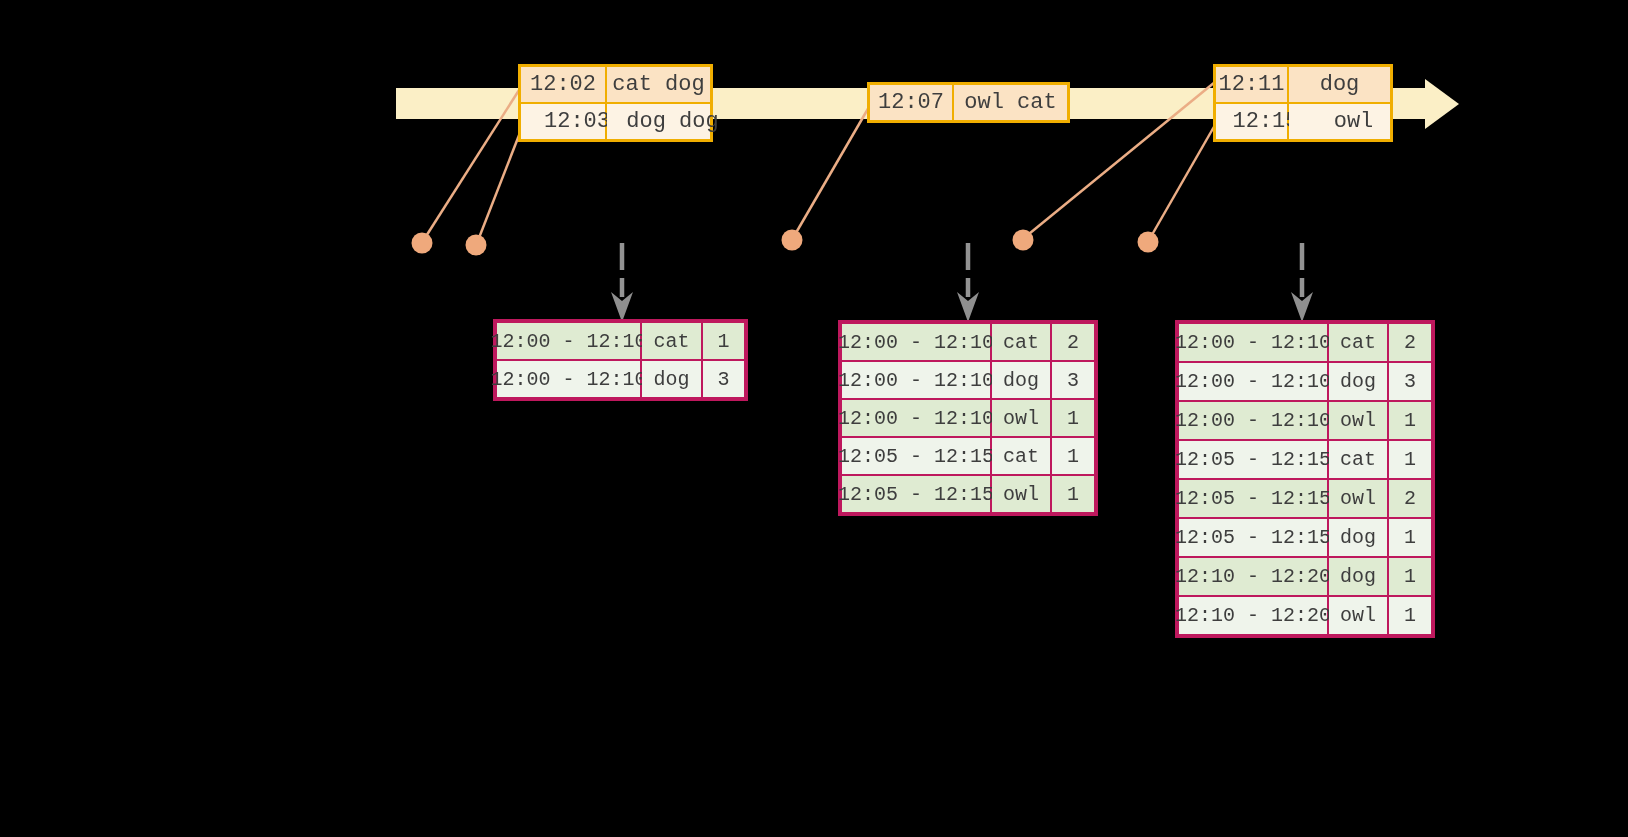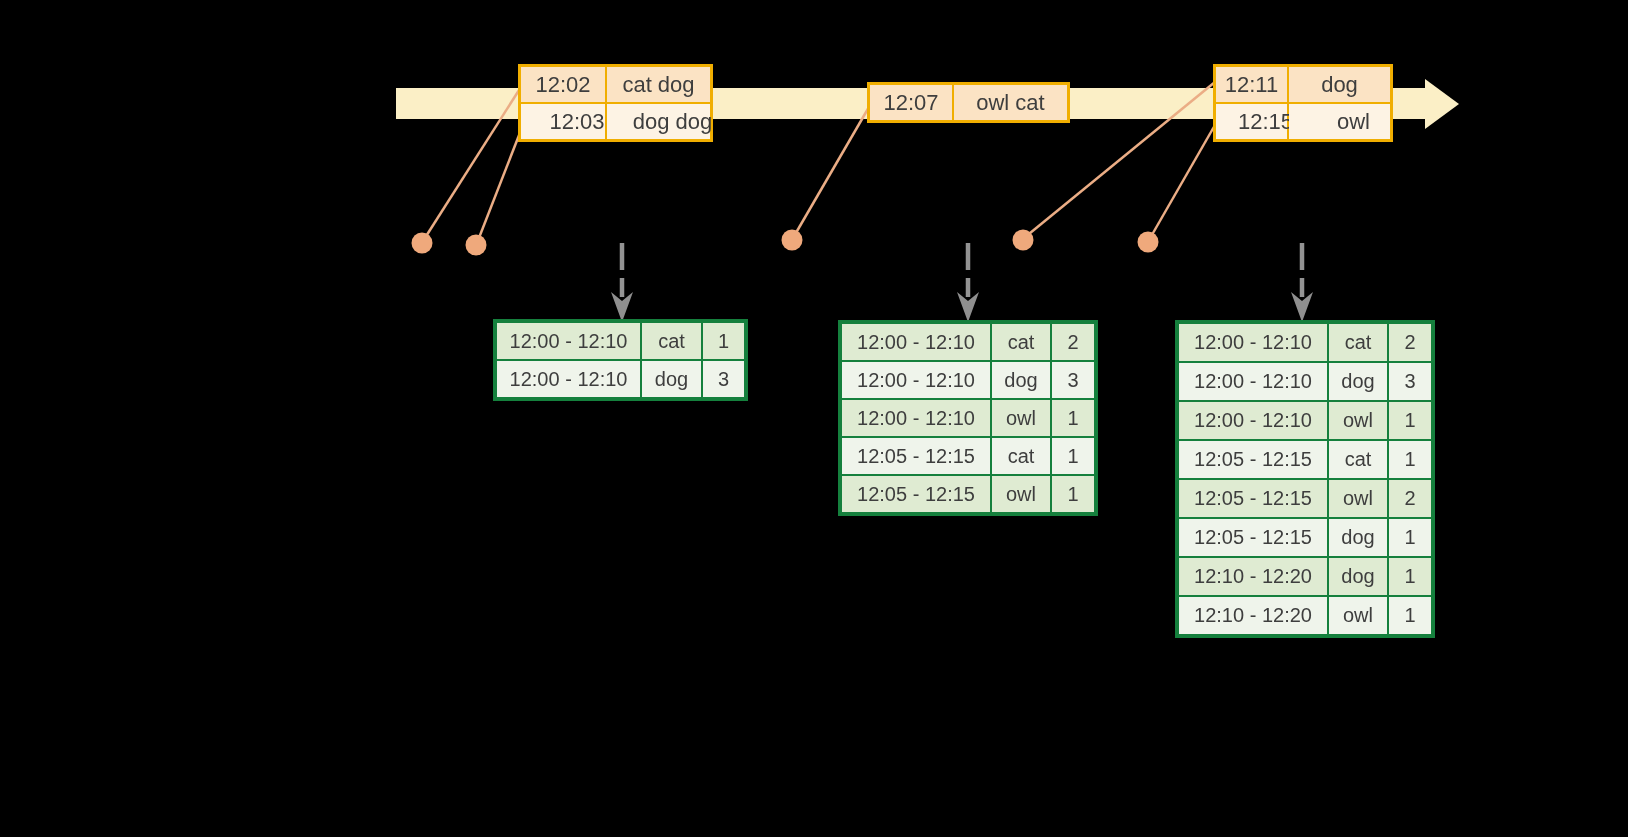--- a/index.html
+++ b/index.html
@@ -1,19 +1,19 @@
 <!DOCTYPE html>
 <html><head>
 <meta charset="utf-8">
 <style>
   html,body { margin:0; padding:0; background:#000; }
   .canvas {
     position:relative; width:1628px; height:837px; overflow:hidden;
     background:#000000;
-    font-family:Liberation Sans, sans-serif;
+    font-family:Liberation Mono, monospace;
     color:#3E3E3E;
   }
   
   .timeline-bar {
     position:absolute; left:396px; top:88px; width:1029px; height:31px;
     background:#FBEFC6;
   }
   .timeline-arrowhead {
     position:absolute; left:1425px; top:79px; width:0; height:0;
     border-left:34px solid #FBEFC6;
@@ -37,21 +37,21 @@
     font-size:22px; white-space:nowrap;
   }
   .etable .erow.dark  .ecell { background:#FBE3C4; }
   .etable .erow.light .ecell { background:#FDF3E4;padding-left:28px; }
   #etable1 { left:518px;  top:64px; grid-template-columns:84px 103px; }
   #etable2 { left:867px;  top:82px; grid-template-columns:82px 113px; }
   #etable3 { left:1213px; top:64px; grid-template-columns:71px 101px;text-align:right; }
   
   .rtable {
     position:absolute; display:grid; gap:2px; padding:4px;
-    background:#15803d;
+    background:#be185d;
   }
   .rrow { display:contents; }
   .rcell {
     display:flex; align-items:center; justify-content:center;
     font-size:20px; white-space:nowrap;
   }
   .rtable .rrow:nth-child(odd)  .rcell { background:#DFEBD2; }
   .rtable .rrow:nth-child(even) .rcell { background:#EFF4EB; }
   #rtable1 { left:493px;  top:319px; grid-template-columns:143px 59px 41px; grid-auto-rows:36px; }
   #rtable2 { left:838px;  top:320px; grid-template-columns:148px 58px 42px; grid-auto-rows:36px; }

